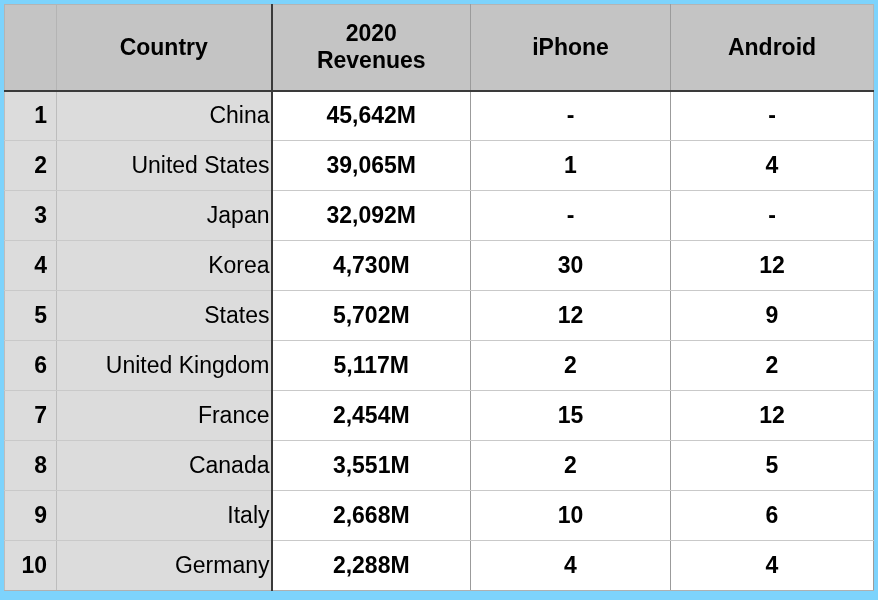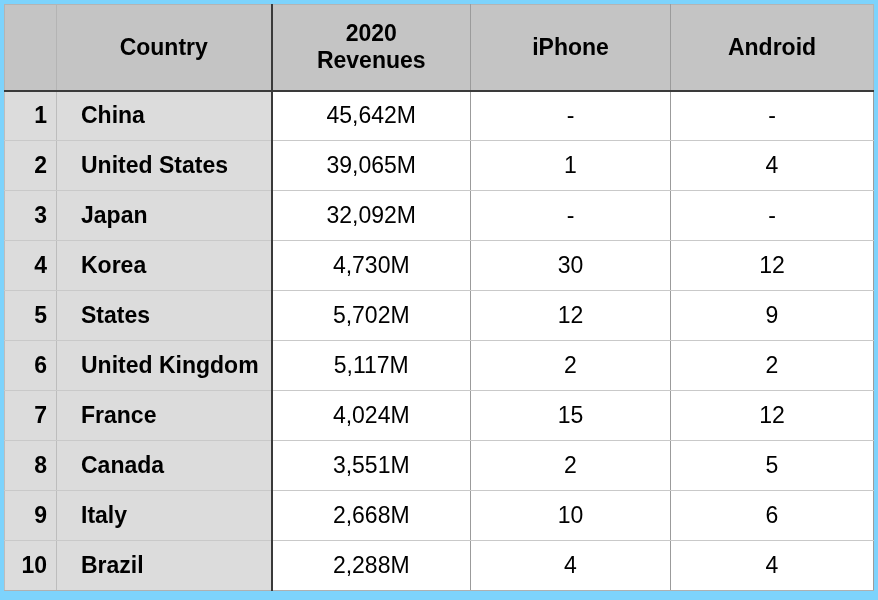--- a/index.html
+++ b/index.html
@@ -82,29 +82,29 @@
   td.cell-rank {
     background: #dcdcdc;
     font-weight: bold;
     text-align: right;
     padding-right: 9px;
     border-left: 1px solid #bdbdbd;
     border-right: 1px solid #bdbdbd;
   }
   td.cell-country {
     background: #dcdcdc;
-    font-weight: bold;
-    text-align: left;
-    padding-left: 24px;
+    font-weight: normal;
+    text-align: right;
+    padding-left: 11px;
     border-right: 2px solid #3a3a3a;
   }
   td.cell-num {
     background: #ffffff;
     text-align: center;
-    font-weight: normal;
+    font-weight: bold;
     border-right: 1px solid #9b9b9b;
   }
   td.cell-num.last {
     border-right: 1px solid #9b9b9b;
   }
 
   tbody tr:last-child td {
     border-bottom: 1px solid #b0b0b0;
   }
 </style>
@@ -174,41 +174,41 @@
         <tr>
           <td class="cell-rank">6</td>
           <td class="cell-country">United Kingdom</td>
           <td class="cell-num">5,117M</td>
           <td class="cell-num">2</td>
           <td class="cell-num last">2</td>
         </tr>
         <tr>
           <td class="cell-rank">7</td>
           <td class="cell-country">France</td>
-          <td class="cell-num">4,024M</td>
+          <td class="cell-num">2,454M</td>
           <td class="cell-num">15</td>
           <td class="cell-num last">12</td>
         </tr>
         <tr>
           <td class="cell-rank">8</td>
           <td class="cell-country">Canada</td>
           <td class="cell-num">3,551M</td>
           <td class="cell-num">2</td>
           <td class="cell-num last">5</td>
         </tr>
         <tr>
           <td class="cell-rank">9</td>
           <td class="cell-country">Italy</td>
           <td class="cell-num">2,668M</td>
           <td class="cell-num">10</td>
           <td class="cell-num last">6</td>
         </tr>
         <tr>
           <td class="cell-rank">10</td>
-          <td class="cell-country">Brazil</td>
+          <td class="cell-country">Germany</td>
           <td class="cell-num">2,288M</td>
           <td class="cell-num">4</td>
           <td class="cell-num last">4</td>
         </tr>
       </tbody>
   </table>
 
 </div>
 
 </body></html>

